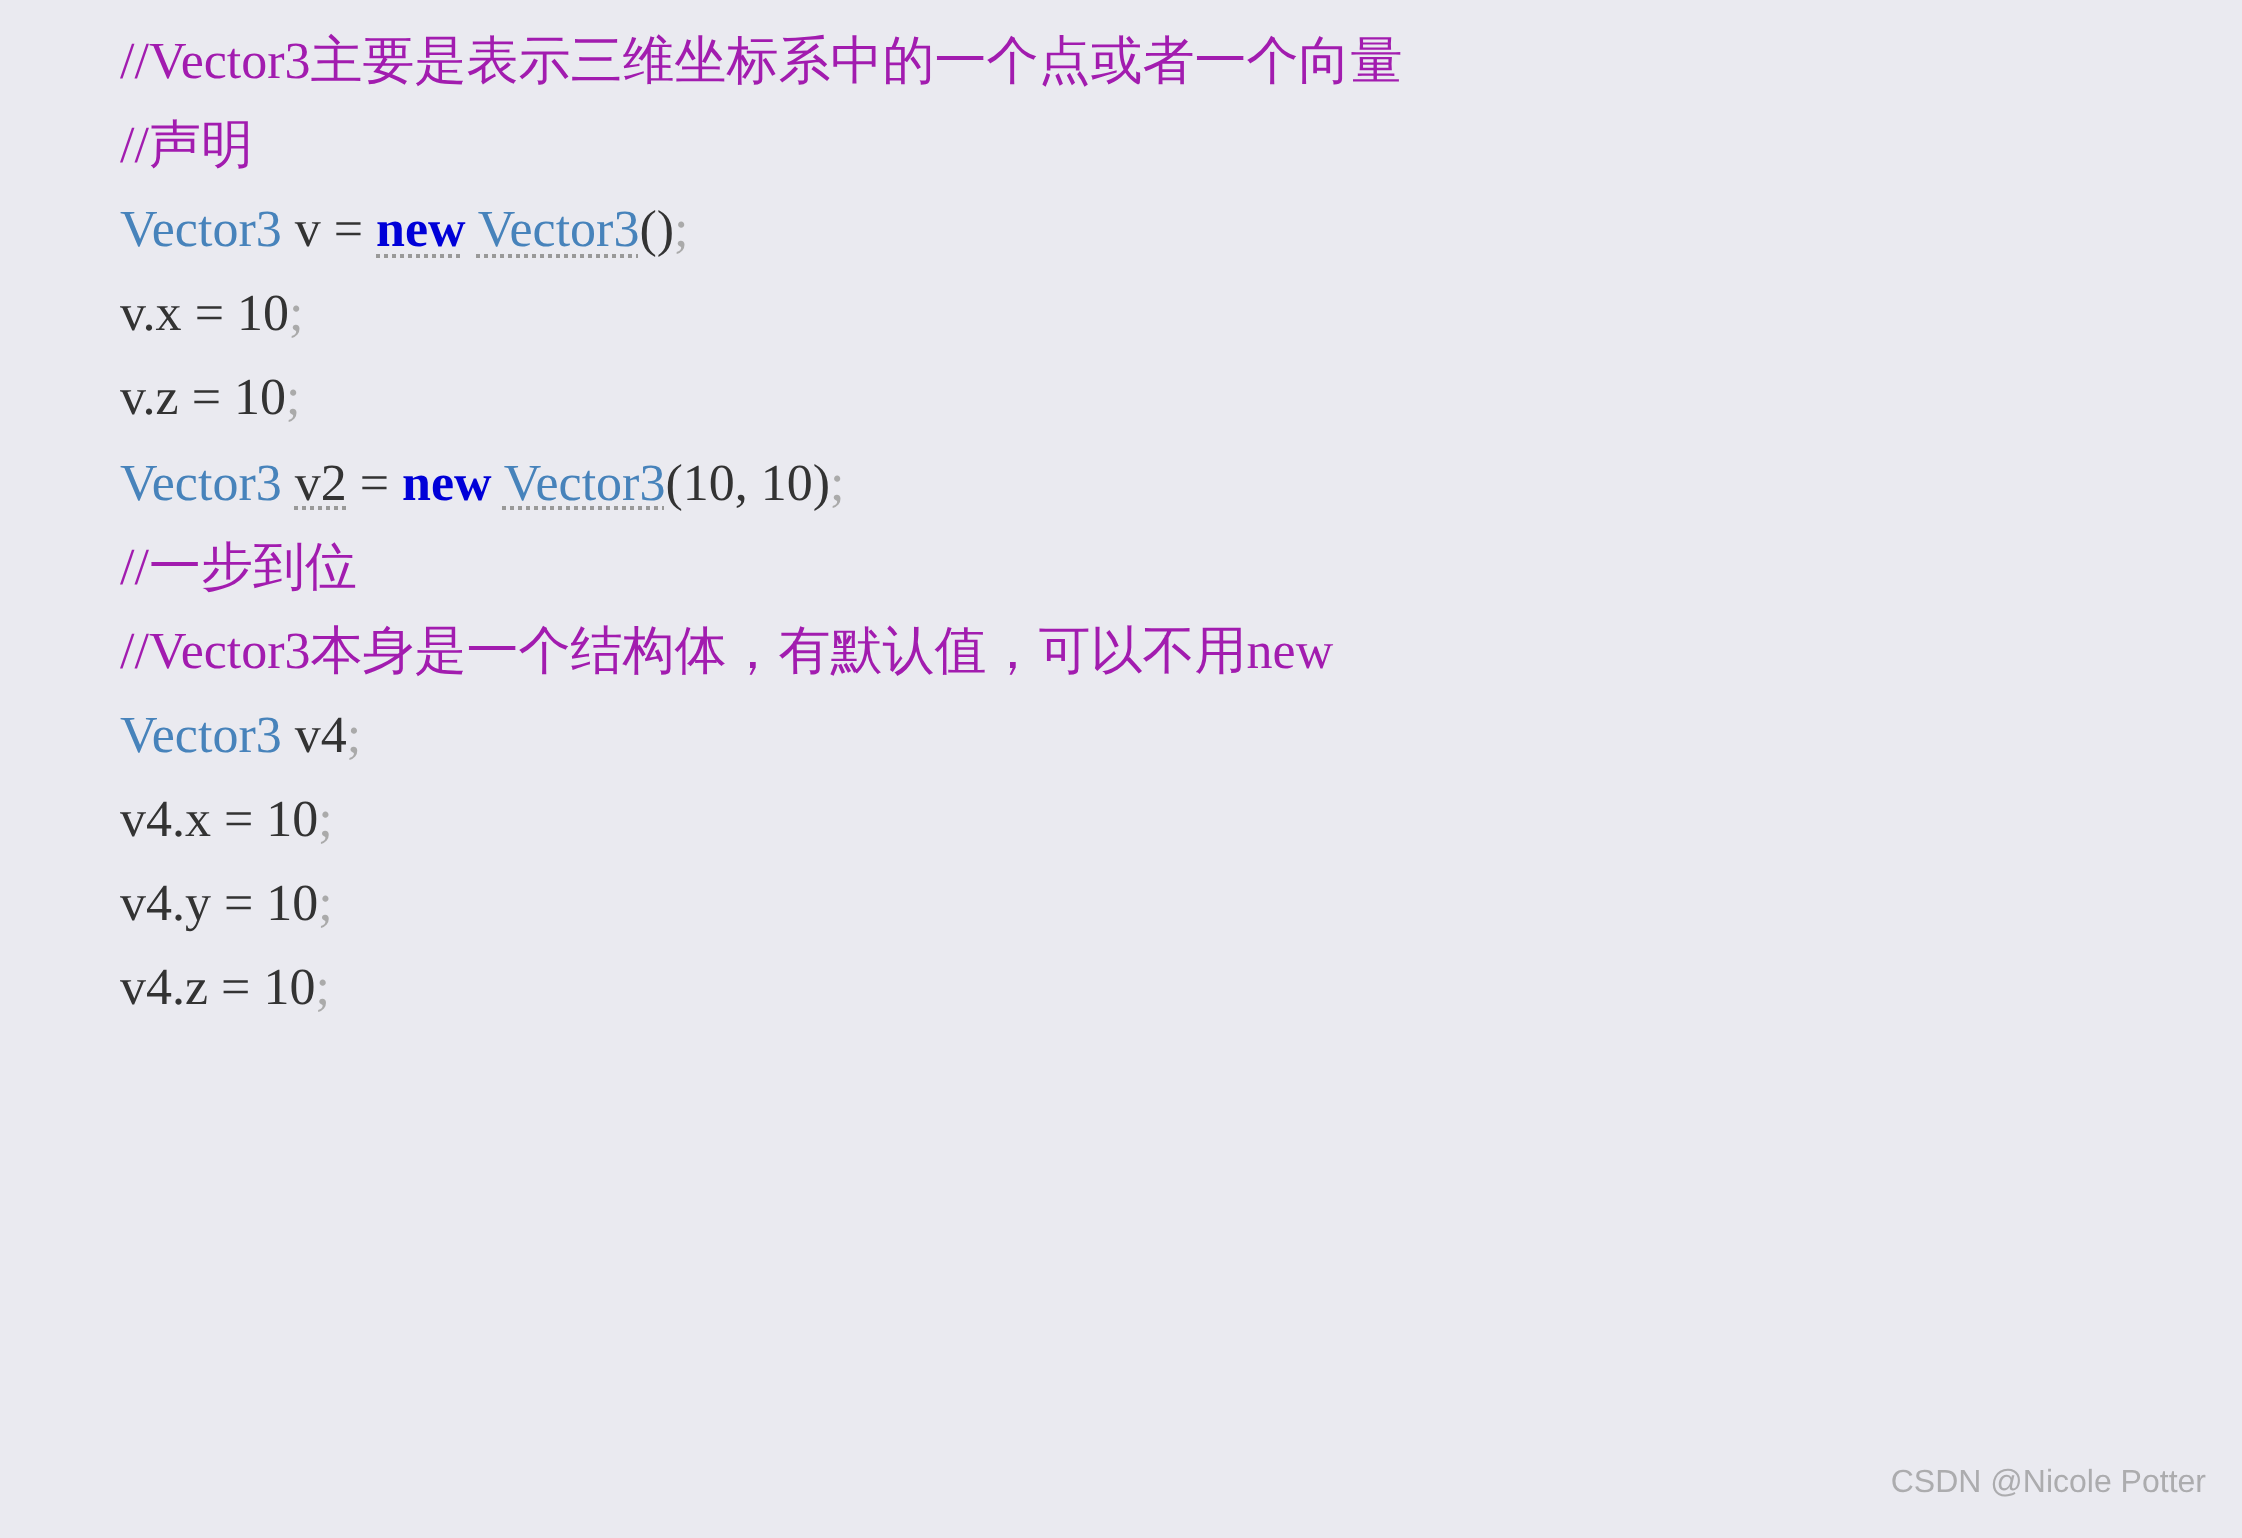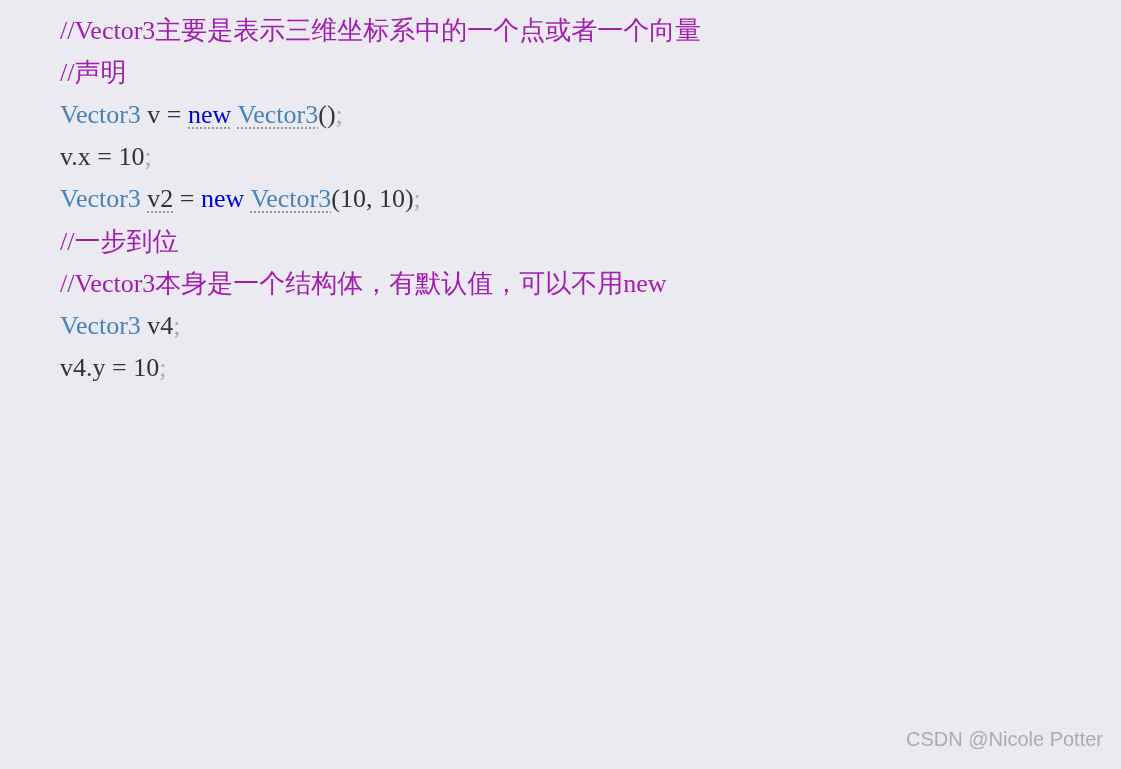--- a/index.html
+++ b/index.html
@@ -22,20 +22,21 @@
       white-space: pre;
     }
     .comment {
       color: #a21caf;
     }
     .type {
       color: #4783bb;
     }
     .newkw {
       color: #0000d8;
+      font-weight: bold;
     }
     .constructor {
       color: #4783bb;
       position: relative;
     }
     .varname {
       color: #333333;
       position: relative;
       text-align: right;
     }
@@ -52,31 +53,34 @@
       text-decoration: underline dotted #999999;
       text-decoration-thickness: 2px;
       text-underline-offset: 4px;
     }
     .watermark {
       position: absolute;
       bottom: 14px;
       right: 18px;
       color: rgba(120,120,120,0.55);
       font-family: Arial, sans-serif;
-      font-size: 20px;
+      font-size: 16px;
     }
   </style>
 </head>
 <body>
 
 <div class="code-block">
   <div class="code-line"><span class="comment">//Vector3主要是表示三维坐标系中的一个点或者一个向量</span></div>
   <div class="code-line"><span class="comment">//声明</span></div>
   <div class="code-line"><span class="type">Vector3</span><span class="punct"> v </span><span class="punct">= </span><span class="newkw underdot">new</span><span class="punct"> </span><span class="constructor underdot">Vector3</span><span class="punct">()</span><span class="semi">;</span></div>
   <div class="code-line"><span class="punct">v.x </span><span class="punct">= </span><span class="num">10</span><span class="semi">;</span></div>
+  <div class="code-line"><span class="punct">v.z </span><span class="punct">= </span><span class="num">10</span><span class="semi">;</span></div>
   <div class="code-line"><span class="type">Vector3</span><span class="punct"> </span><span class="varname underdot">v2</span><span class="punct"> </span><span class="punct">= </span><span class="newkw">new</span><span class="punct"> </span><span class="constructor underdot">Vector3</span><span class="punct">(10, 10)</span><span class="semi">;</span></div>
   <div class="code-line"><span class="comment">//一步到位</span></div>
   <div class="code-line"><span class="comment">//Vector3本身是一个结构体，有默认值，可以不用new</span></div>
   <div class="code-line"><span class="type">Vector3</span><span class="punct"> v4</span><span class="semi">;</span></div>
+  <div class="code-line"><span class="punct">v4.x </span><span class="punct">= </span><span class="num">10</span><span class="semi">;</span></div>
   <div class="code-line"><span class="punct">v4.y </span><span class="punct">= </span><span class="num">10</span><span class="semi">;</span></div>
+  <div class="code-line"><span class="punct">v4.z </span><span class="punct">= </span><span class="num">10</span><span class="semi">;</span></div>
 </div>
 
 <div class="watermark">CSDN @Nicole Potter</div>
 
 </body></html>

